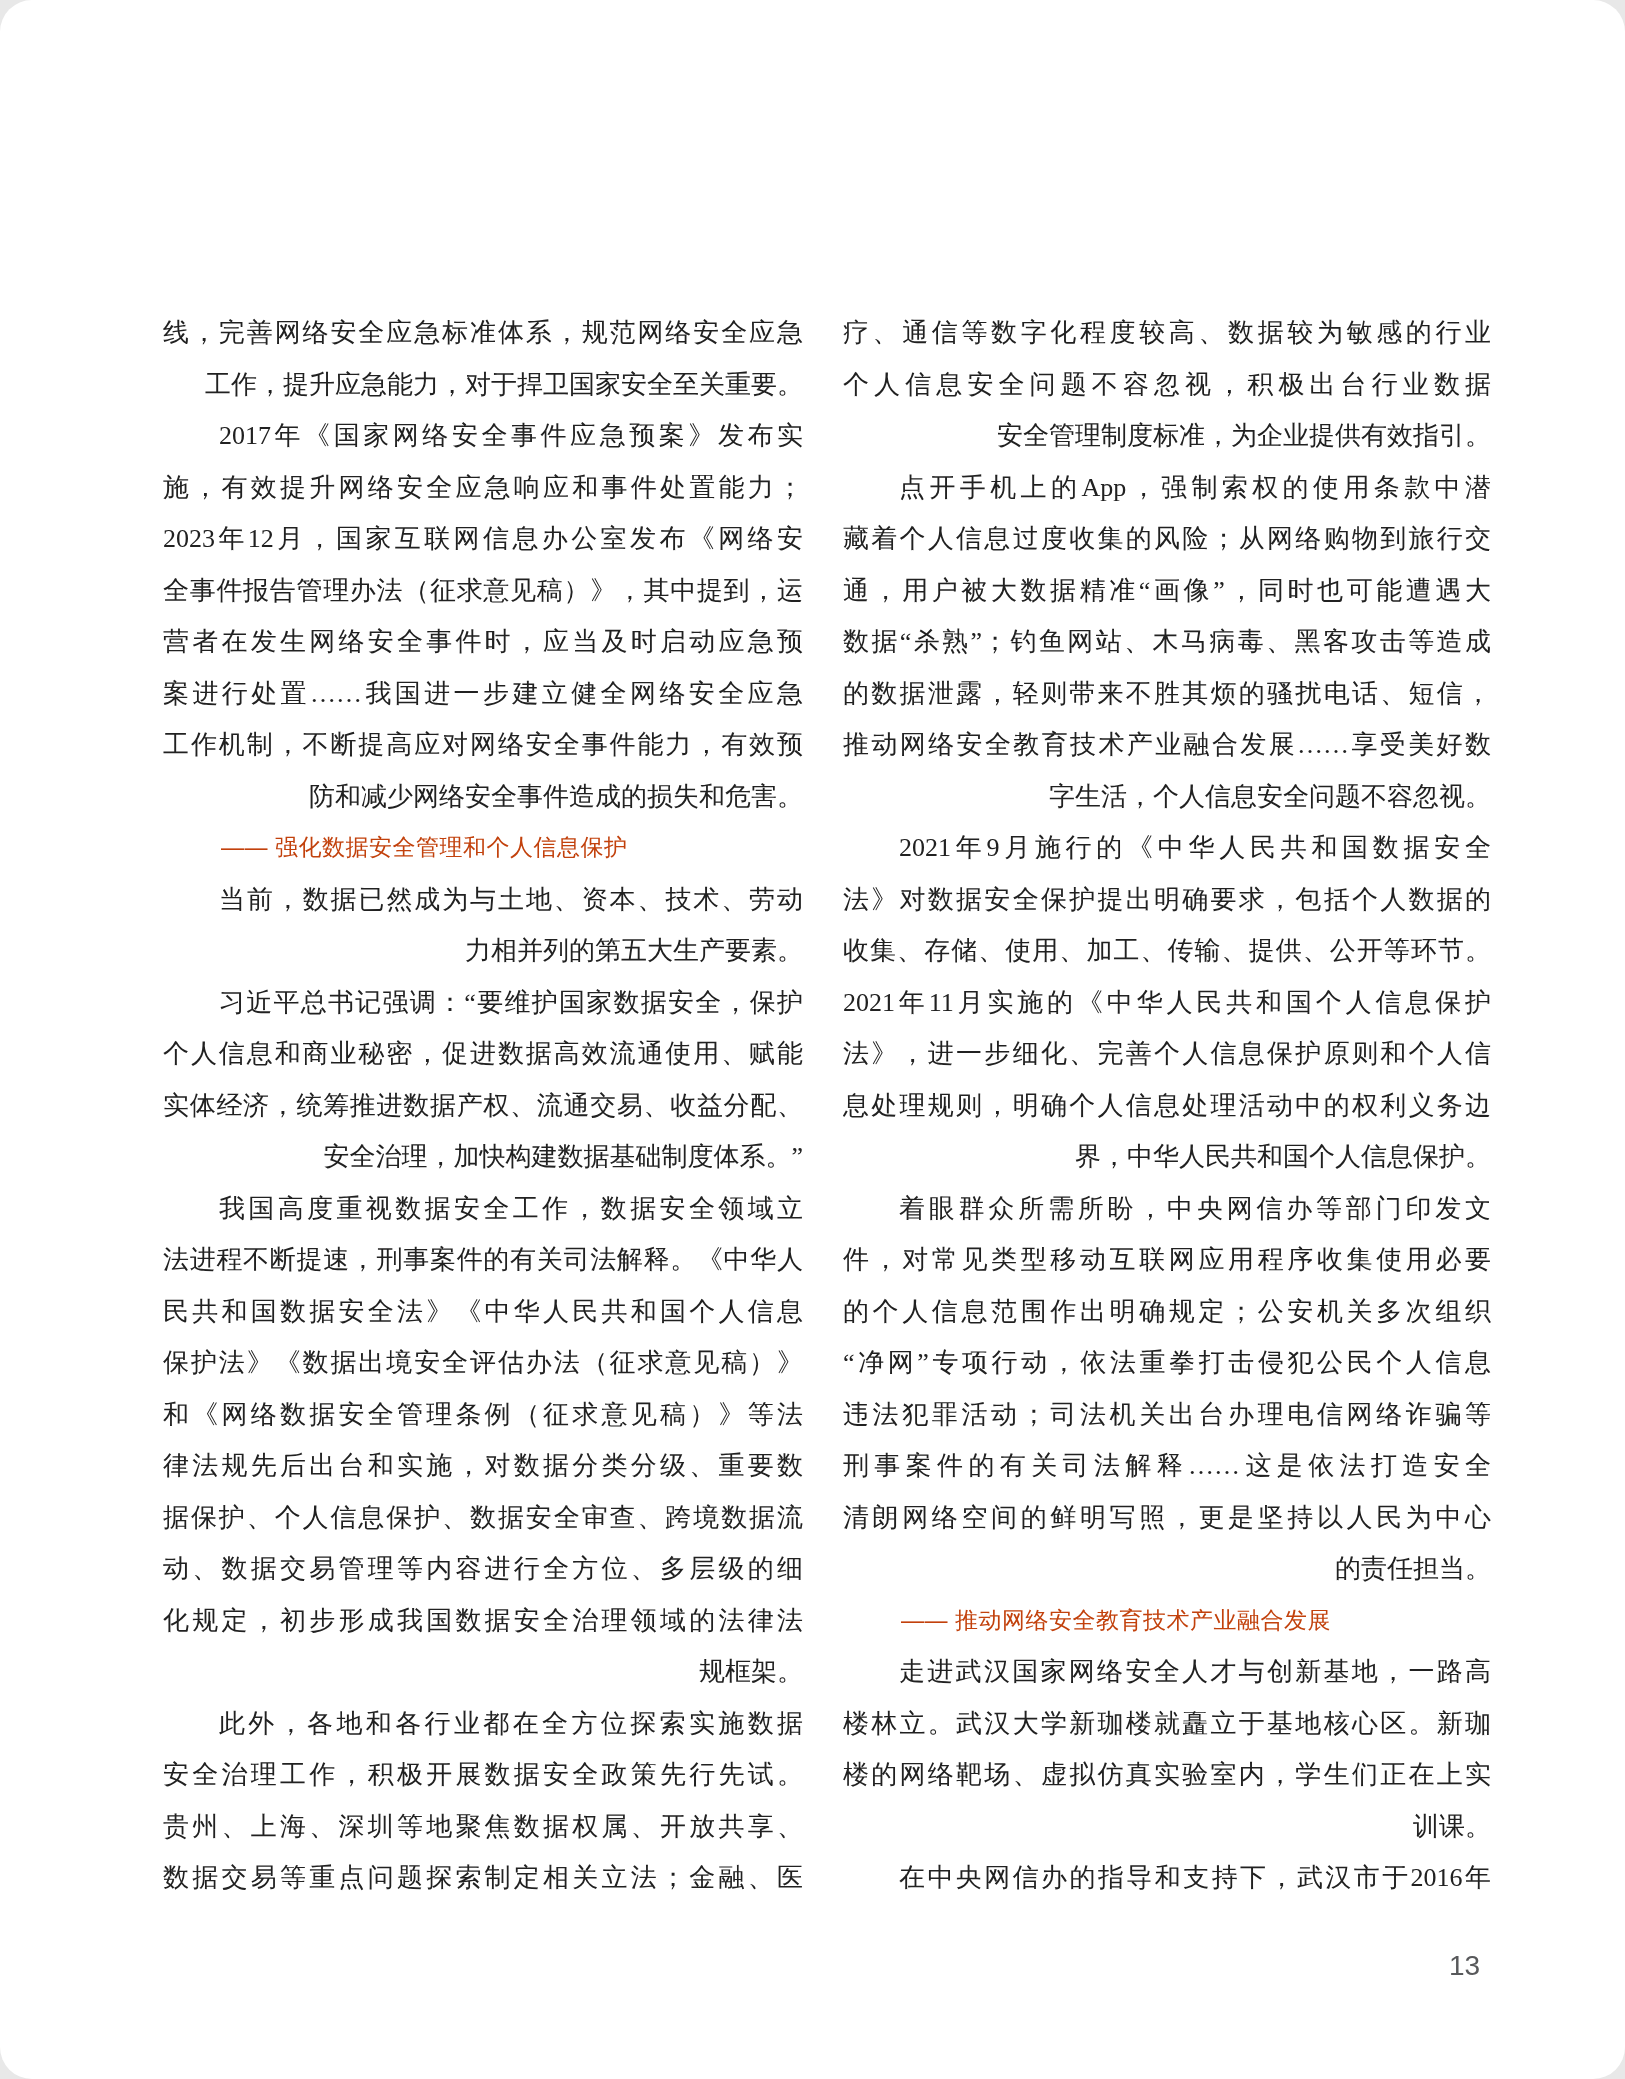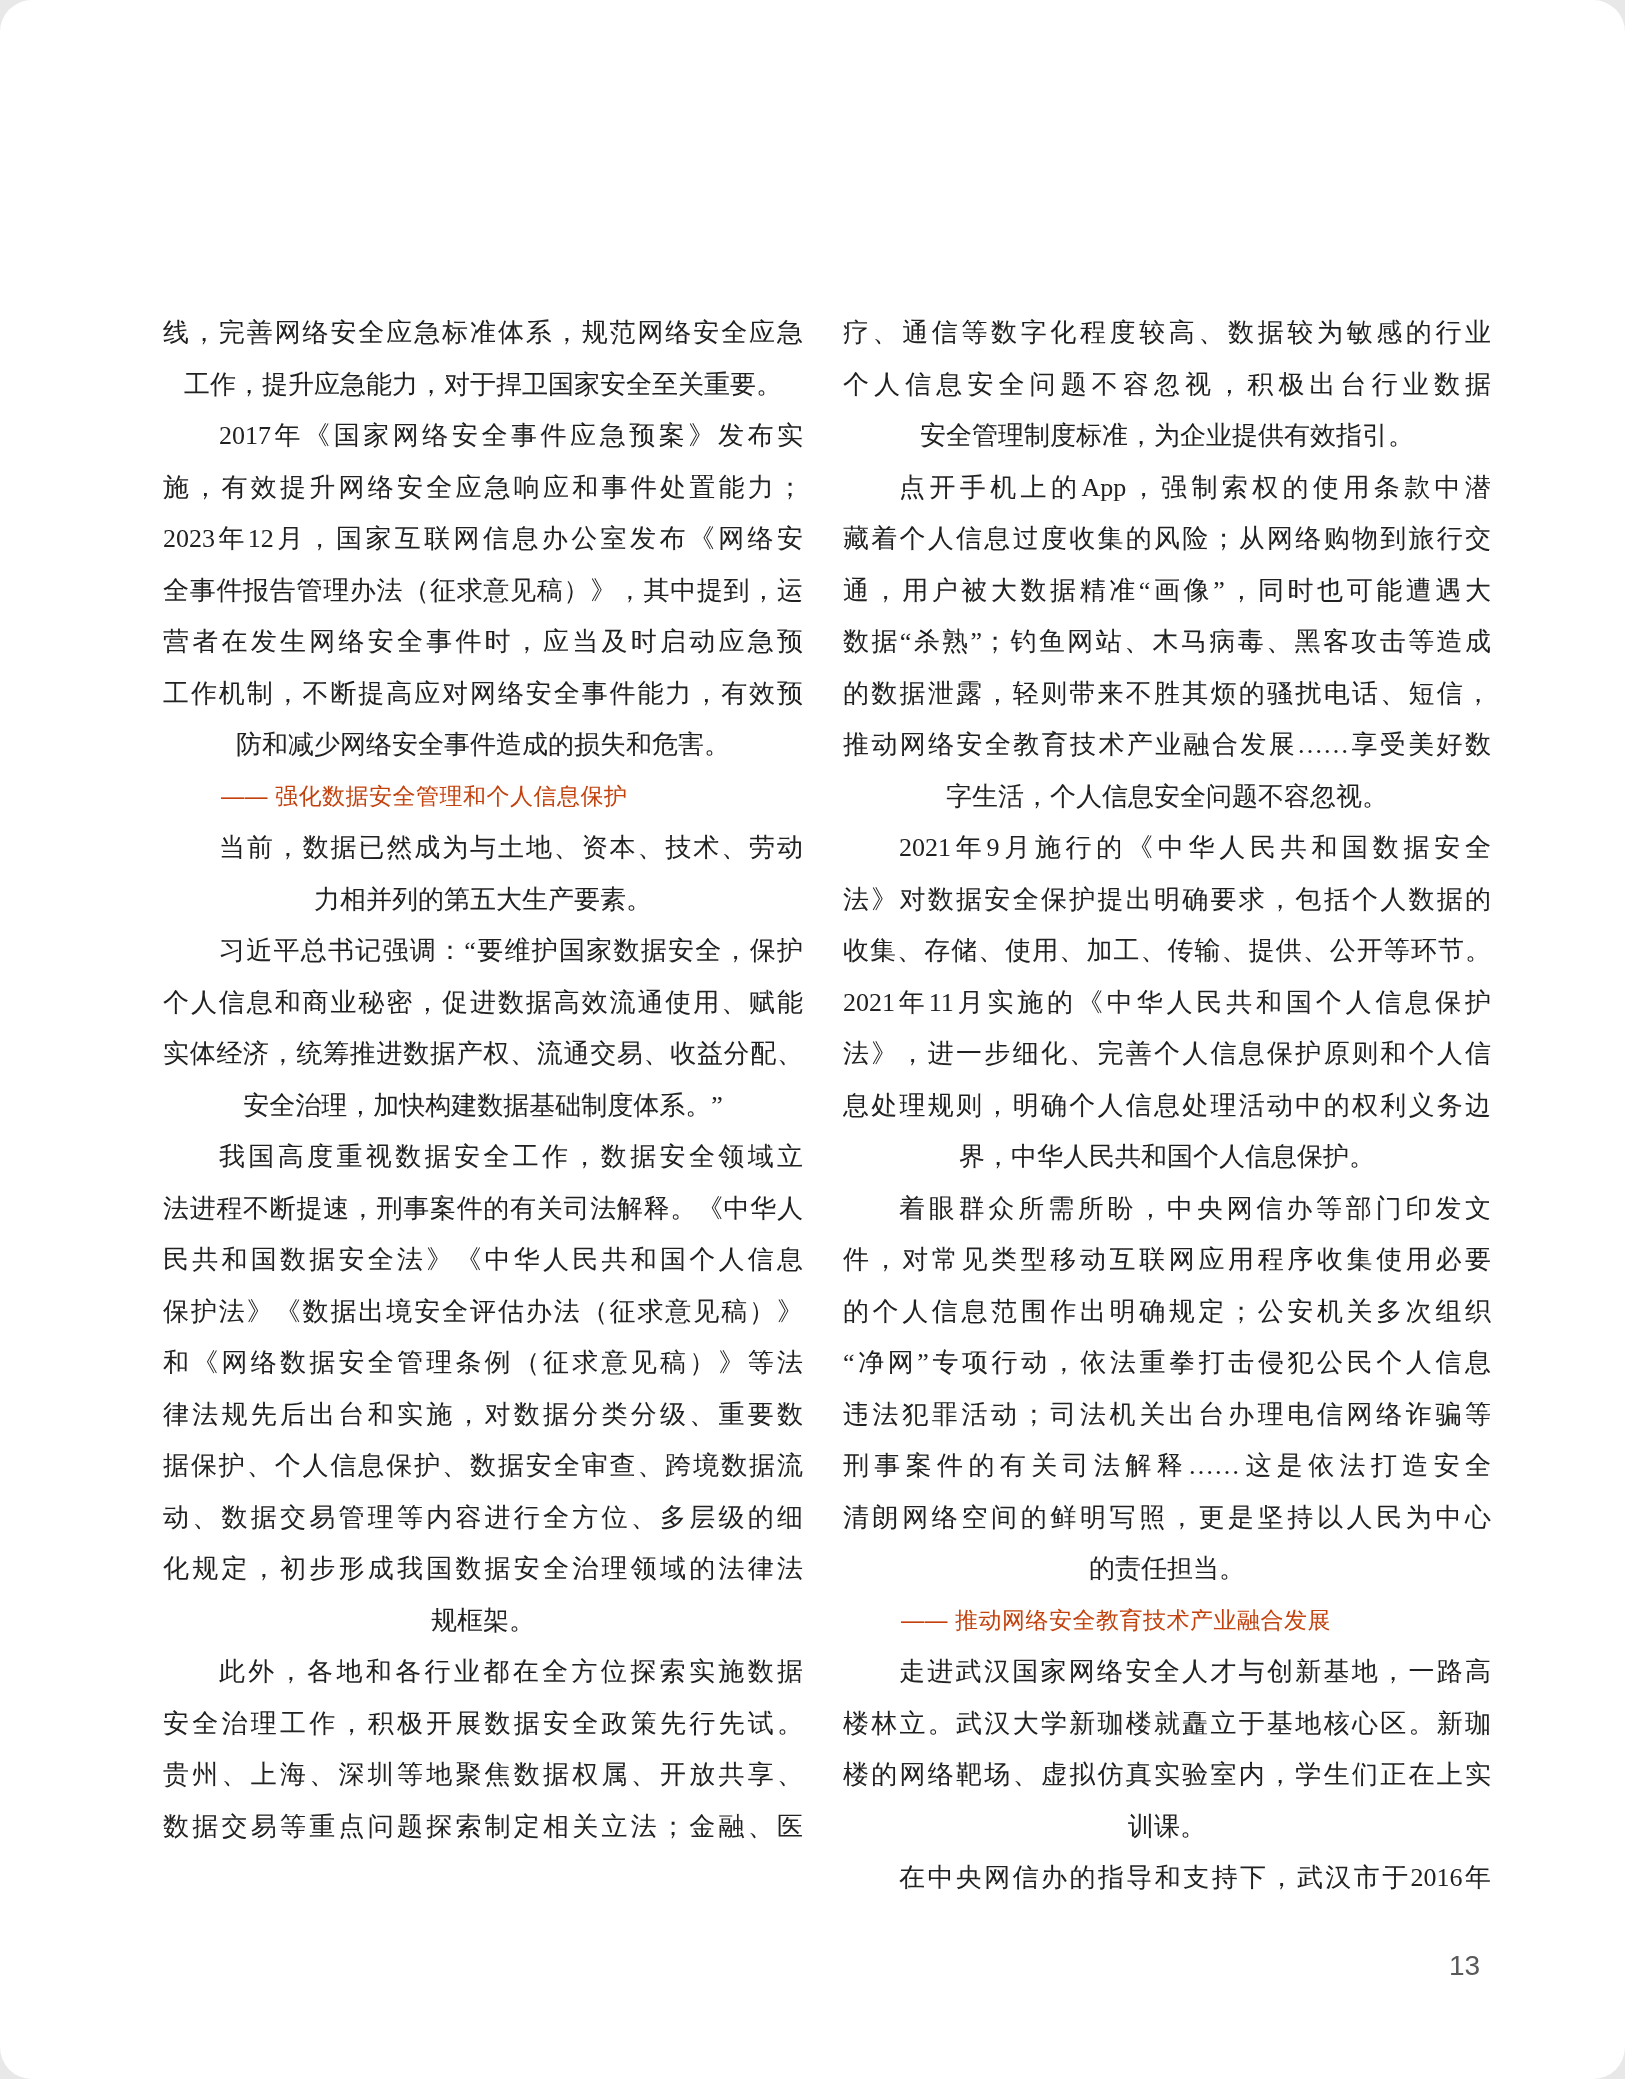--- a/index.html
+++ b/index.html
@@ -24,21 +24,21 @@
     overflow: hidden;
     white-space: nowrap;
   }
   
   .line.cont, .line.start {
     white-space: normal;
     text-align: justify;
     text-align-last: justify;
   }
   .line.start { text-indent: 56px; }
-  .line.end { text-align: center; white-space: normal; }
+  .line.end { text-align: right; white-space: normal; }
   .line.h {
     font-family: "Liberation Sans", "DejaVu Sans", sans-serif;
     font-weight: 400;
     font-size: 23px;
     color: #c2410c;
     text-indent: 58px;
     text-align: left;
     white-space: normal;
     letter-spacing: 0.5px;
   }
@@ -57,20 +57,21 @@
 
 <div class="page">
   <div class="col col-left" id="col-left">
       <div class="line cont">线，完善网络安全应急标准体系，规范网络安全应急</div>
       <div class="line end">工作，提升应急能力，对于捍卫国家安全至关重要。</div>
       <div class="line start">2017年《国家网络安全事件应急预案》发布实</div>
       <div class="line cont">施，有效提升网络安全应急响应和事件处置能力；</div>
       <div class="line cont">2023年12月，国家互联网信息办公室发布《网络安</div>
       <div class="line cont">全事件报告管理办法（征求意见稿）》，其中提到，运</div>
       <div class="line cont">营者在发生网络安全事件时，应当及时启动应急预</div>
+      <div class="line cont">案进行处置……我国进一步建立健全网络安全应急</div>
       <div class="line cont">工作机制，不断提高应对网络安全事件能力，有效预</div>
       <div class="line end">防和减少网络安全事件造成的损失和危害。</div>
       <div class="line h">—— 强化数据安全管理和个人信息保护</div>
       <div class="line start">当前，数据已然成为与土地、资本、技术、劳动</div>
       <div class="line end">力相并列的第五大生产要素。</div>
       <div class="line start">习近平总书记强调：“要维护国家数据安全，保护</div>
       <div class="line cont">个人信息和商业秘密，促进数据高效流通使用、赋能</div>
       <div class="line cont">实体经济，统筹推进数据产权、流通交易、收益分配、</div>
       <div class="line end">安全治理，加快构建数据基础制度体系。”</div>
       <div class="line start">我国高度重视数据安全工作，数据安全领域立</div>

